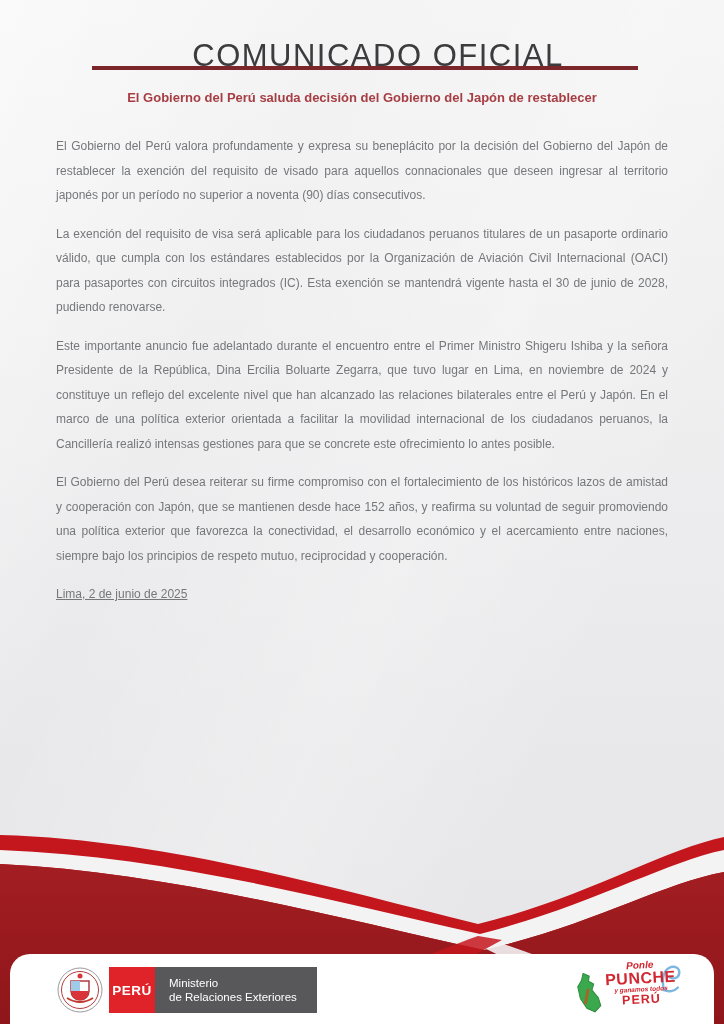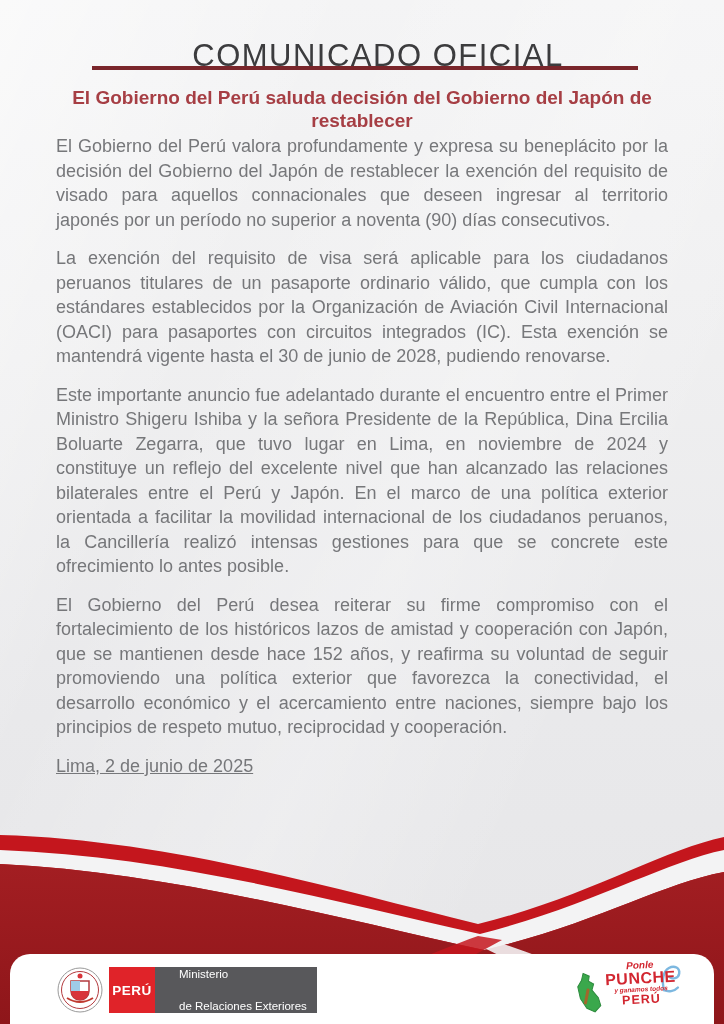--- a/index.html
+++ b/index.html
@@ -19,30 +19,30 @@
     margin:16px;position:absolute;top:22px;left:0;width:100%;
     text-align:center;font-size:31px;font-weight:400;letter-spacing:1.5px;
     color:#3c3c3e;
   }
   .title-rule{
     position:absolute;top:66px;left:92px;width:546px;height:4px;
     background:#7a262b;border:none;margin:0;
   }
   .doc-subtitle{
     position:absolute;top:86px;left:30px;width:664px;
-    text-align:center;font-size:19px;font-weight:700;line-height:23px;
+    text-align:center;font-size:13px;font-weight:700;line-height:23px;
     color:#a63e44;
   }
   
   .doc-text{
     position:absolute;top:134px;left:56px;width:612px;
   }
   .doc-text p{
     margin:0 0 14px 0;
-    font-size:18px;line-height:24.5px;color:#76777a;
+    font-size:12px;line-height:24.5px;color:#76777a;
     text-align:justify;text-justify:inter-word;
   }
   .dateline{
     text-align:right;
     margin-top:4px !important;
     text-decoration:underline;
   }
   
   .wave-wrap{position:absolute;left:0;top:824px;width:724px;height:200px;}
   
@@ -54,22 +54,22 @@
     position:absolute;left:47px;top:13px;display:flex;align-items:center;height:46px;
   }
   .emblem{width:46px;height:46px;margin-right:6px;}
   .peru-square{
     width:46px;height:46px;background:#e02329;color:#fff;
     display:flex;align-items:center;justify-content:center;
     font-size:13.5px;font-weight:700;letter-spacing:.5px;
   }
   .ministry-box{
     width:162px;height:46px;background:#58585b;color:#fff;
-    display:flex;flex-direction:column;justify-content:space-between;
-    padding-left:24px;box-sizing:border-box;
+    display:flex;flex-direction:column;justify-content:center;
+    padding-left:14px;box-sizing:border-box;
     font-size:11.5px;line-height:14px;
   }
   .campaign-logo{
     position:absolute;right:28px;top:6px;width:110px;height:60px;
     transform:rotate(-3deg);color:#d22630;
   }
   .campaign-map{position:absolute;left:0;top:10px;}
   .campaign-arm{position:absolute;right:2px;top:6px;}
   .campaign-text{position:absolute;left:26px;top:0;width:78px;text-align:center;}
   .c-ponle{display:block;font-size:10px;font-weight:700;font-style:italic;}

